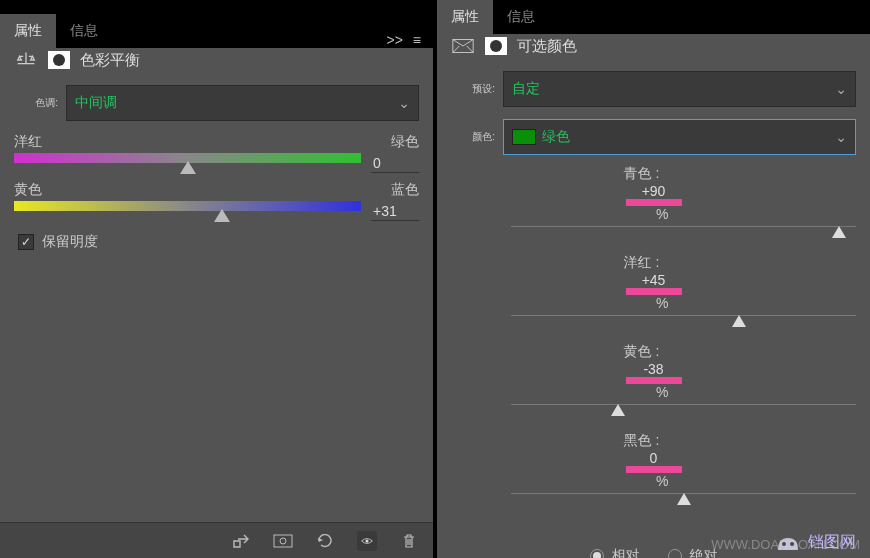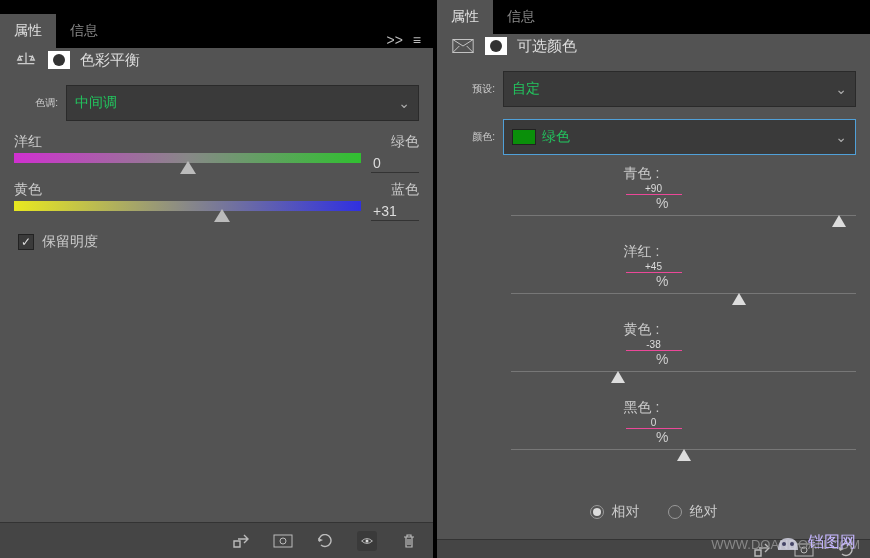--- a/index.html
+++ b/index.html
@@ -23,21 +23,21 @@
 .slider-row { padding: 4px 14px 2px 14px; }
 .slider-labels { display: flex; justify-content: space-between; font-size: 14px; color: #ccc; padding: 2px 0; }
 .slider-wrap { display: flex; align-items: center; gap: 10px; }
 .track { flex: 1; height: 10px; position: relative; margin-bottom: 10px; }
 .grad { position: absolute; left:0; right:0; height: 10px; }
 .thumb { position: absolute; top: 8px; width: 0; height: 0; border-left: 8px solid transparent; border-right: 8px solid transparent; border-bottom: 13px solid #bbb; transform: translateX(-8px); }
 .val { width: 48px; text-align: left; color: #ddd; border-bottom: 1px solid #333; padding: 1px 2px; font-size: 14px; }
 .pct-row { display: flex; align-items: center; padding: 4px 14px 0 14px; flex-direction: column; }
 .pct-label { width: 60px; color: #ccc; font-size: 14px; }
 .pct-spacer { flex: 1; }
-.pct-val { width: 56px; text-align: center; border-bottom: 1px solid #ec4899; color: #ddd; font-size: 10px; }
+.pct-val { width: 56px; text-align: center; border-bottom: 7px solid #ec4899; color: #ddd; font-size: 14px; }
 .pct-unit { width: 30px; text-align: right; color: #ccc; }
 .mini-track { margin: 4px 14px 8px 74px; height: 16px; position: relative; border-top: 1px solid #777; }
 .mini-thumb { position: absolute; top: -1px; width: 0; height: 0; border-left: 7px solid transparent; border-right: 7px solid transparent; border-bottom: 12px solid #ddd; transform: translateX(-7px); }
 .checkbox-row { display: flex; align-items: center; gap: 8px; padding: 10px 18px; }
 .chk { width: 16px; height: 16px; background: #3a3a3a; border: 1px solid #222; display: flex; align-items: center; justify-content: center; color: #ddd; font-size: 12px; }
 .radio-row { display: flex; align-items: center; gap: 28px; justify-content: center; padding: 18px 0; }
 .radio { display: flex; align-items: center; gap: 8px; margin-top: 12px; }
 .rdot { width: 14px; height: 14px; border: 1px solid #999; border-radius: 50%; display: flex; align-items: center; justify-content: center; }
 .rdot.on::after { content: ""; width: 8px; height: 8px; border-radius: 50%; background: #ddd; }
 .footer { margin-top: auto; height: 36px; background: #454545; border-top: 1px solid #333; display: flex; align-items: center; justify-content: flex-end; gap: 22px; padding: 0 14px; color: #bbb; }

